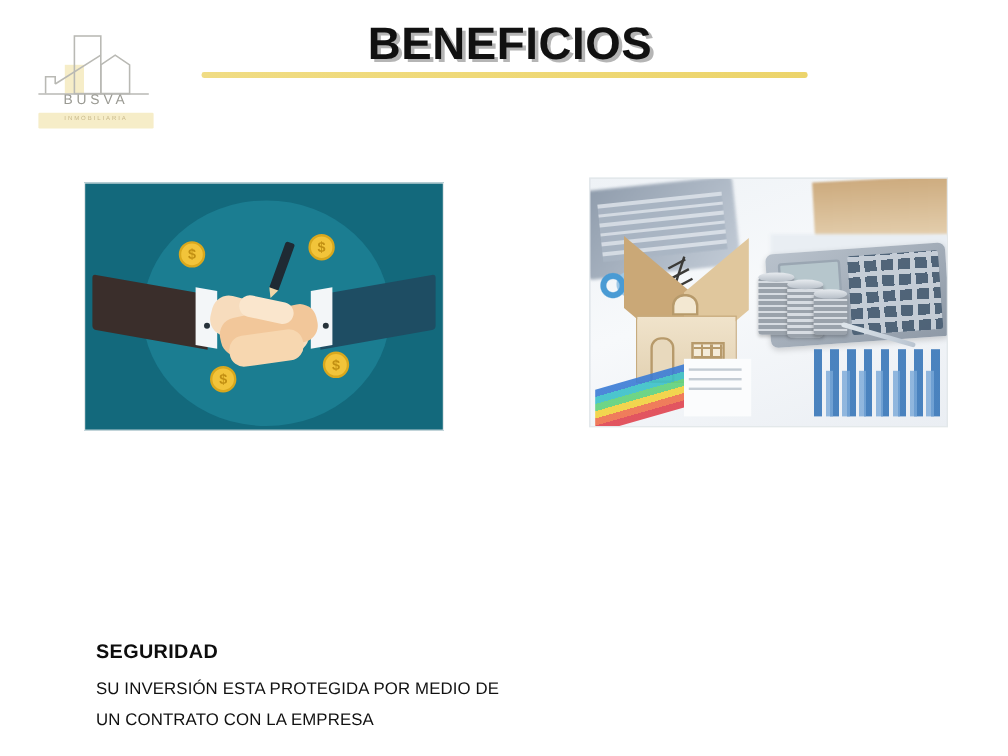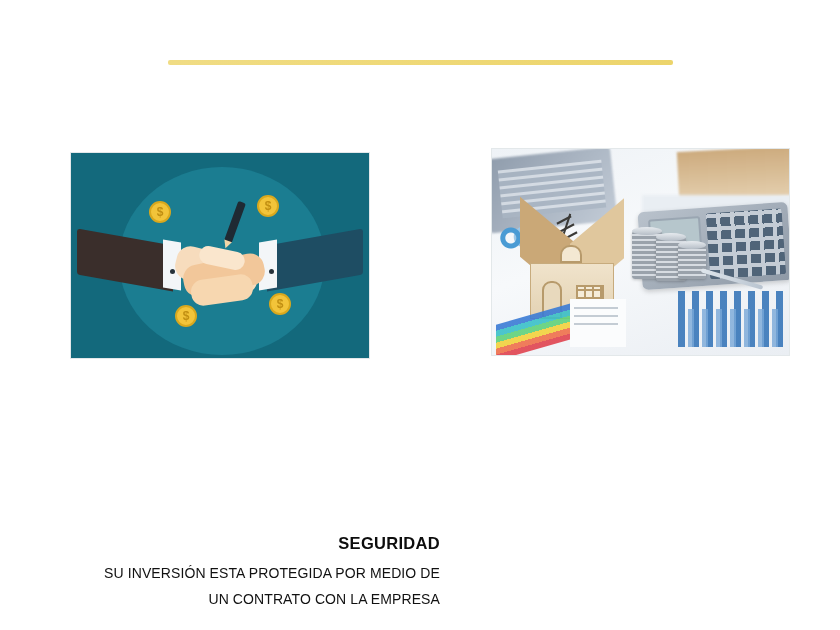--- a/index.html
+++ b/index.html
@@ -243,21 +243,21 @@
                               radial-gradient(circle at 72% 46%, transparent 5px, #9ec7e6 6px 10px, transparent 11px);
                   filter: blur(.4px); }
   .ch-pencil    { left: 208px; top: 128px; width: 64px; height: 4px; background: linear-gradient(90deg,#dfe6ec,#b9c4d0); transform: rotate(16deg); border-radius: 2px; }
   .ph-paper     { position: absolute; left: 78px; top: 150px; width: 56px; height: 48px; background: #fbfcfd; filter: blur(.6px); }
   .ph-paperline { position: absolute; left: 4px; width: 44px; height: 2px; background: #c4ccd4; }
 
   
   .caption {
     position: absolute;
     width: 360px;
-    text-align: right;
+    text-align: left;
   }
   .cap-left  { left: 40px;  top: 386px; }
 
   .cap-title {
     font-size: 16.5px;
     font-weight: bold;
     letter-spacing: .3px;
     color: #0d0d0d;
     margin-bottom: 7px;
     font-family: "Liberation Sans", sans-serif;
@@ -268,21 +268,38 @@
     letter-spacing: .1px;
     color: #111111;
     font-family: "Liberation Sans", sans-serif;
   }
 </style>
 </head>
 <body>
 
 <div class="header">
 
-
+  <div class="logo">
+    <div class="logo-mark">
+      <svg width="104" height="56" viewBox="0 0 104 56" xmlns="http://www.w3.org/2000/svg">
+        <rect x="26" y="30" width="16" height="24" fill="#f6edc8"></rect>
+        <path d="M10 54 L10 40 L18 40 L18 46" fill="none" stroke="#b9b9b4" stroke-width="1.3"></path>
+        <rect x="34" y="6" width="22" height="48" fill="none" stroke="#b9b9b4" stroke-width="1.3"></rect>
+        <path d="M56 30 L68 22 L80 30 L80 54 L56 54 Z" fill="none" stroke="#b9b9b4" stroke-width="1.3"></path>
+        <path d="M18 46 L56 22" fill="none" stroke="#b9b9b4" stroke-width="1.3"></path>
+        <line x1="4" y1="54.4" x2="96" y2="54.4" stroke="#b9b9b4" stroke-width="1.3"></line>
+      </svg>
+    </div>
+    <div class="logo-name">BUSVA</div>
+    <div class="logo-tagline-wrap">
+      <div class="logo-tagline">INMOBILIARIA</div>
+    </div>
+  </div>
+
+  <div class="title">BENEFICIOS</div>
   <div class="title-rule"></div>
 </div>
 
 <div class="card card-left">
   <div class="figure figure-left">
     <div class="hs-circle"></div>
 
     <div class="hs-coin coin-a">$</div>
     <div class="hs-coin coin-b">$</div>
     <div class="hs-coin coin-c">$</div>

